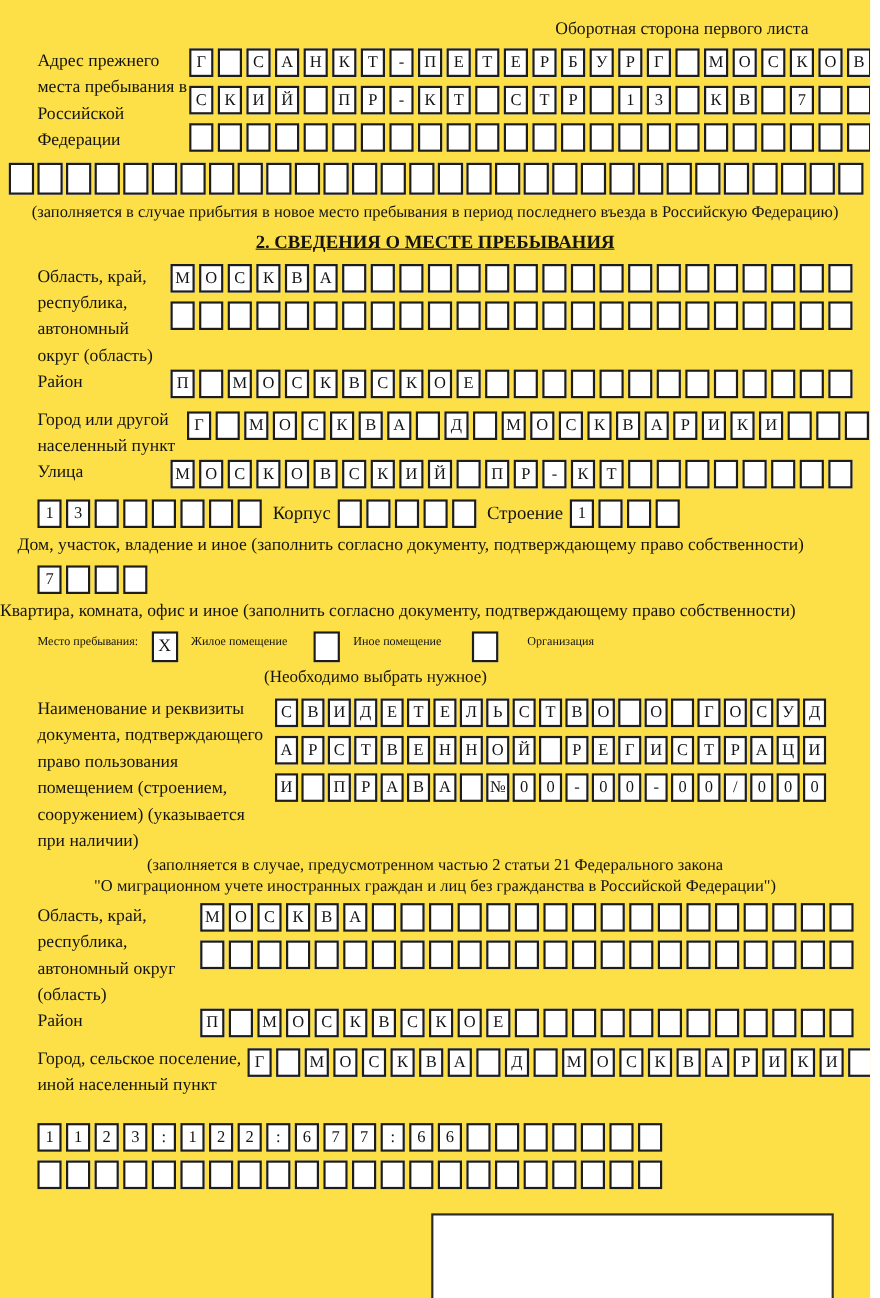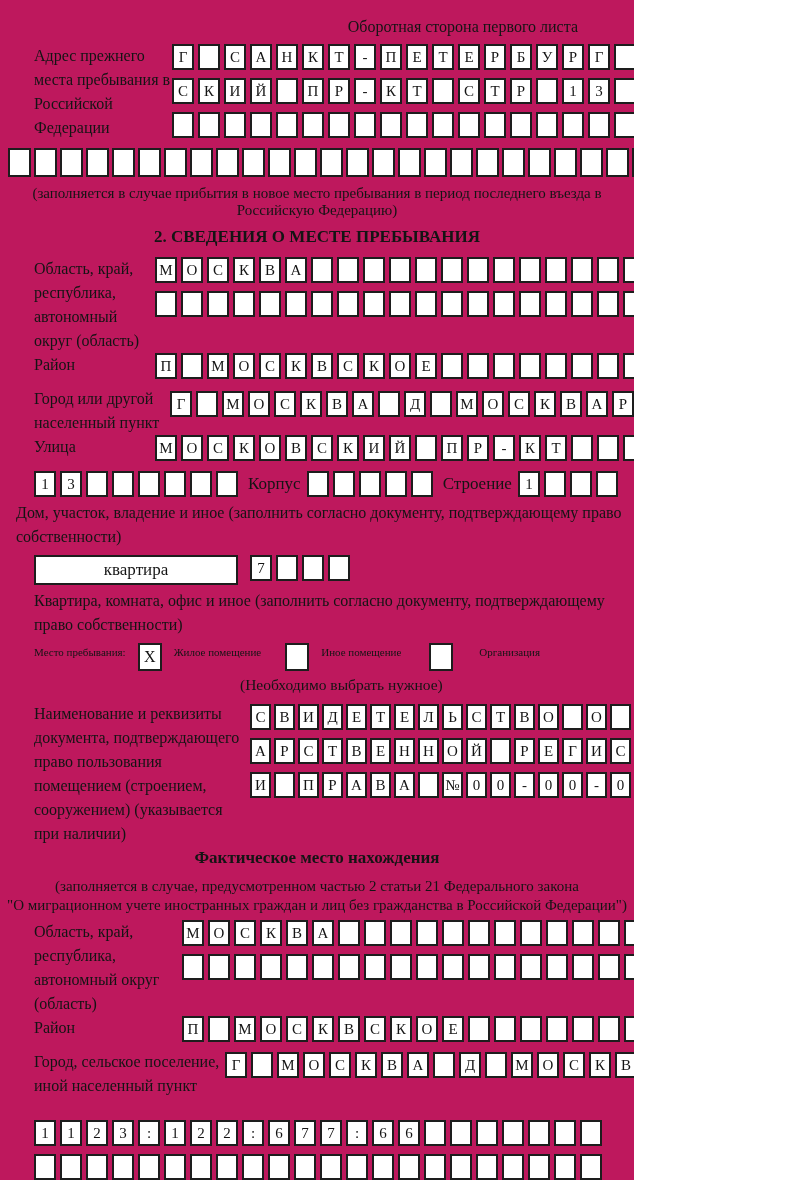--- a/index.html
+++ b/index.html
@@ -1,39 +1,39 @@
 <!DOCTYPE html>
 <html><head>
 <meta charset="utf-8">
 <style>
   html,body { margin:0; padding:0; background:#fff; }
   .page {
-    width:634px; height:1180px; box-sizing:border-box; position:relative;
-    background:#be185d; color:#141414; overflow:hidden;
+    width:791px; height:1180px; box-sizing:border-box; position:relative;
+    background:#fde047; color:#141414; overflow:hidden;
     font-family:"Liberation Serif","DejaVu Serif",serif;
     font-size:16px;
   }
   .hdr-note { text-align:right; padding:18px 56px 0 0; font-size:16px; }
 
   .frow { display:flex; padding-left:34px; align-items:flex-start; }
   .lbl  { font-size:16px; line-height:1.5; }
 
   .cells-col { display:flex; flex-direction:column; }
   .cells-line { display:flex; margin-bottom:8px; }
   .cell {
     width:22px; height:26px; box-sizing:border-box; border:2px solid #1d1d1d;
     margin-right:4px; display:flex; align-items:center; justify-content:center;
     font-size:15px; line-height:1; flex:0 0 auto; background:#fff;
   }
   .cell-s { width:21px; margin-right:3px; }
   .fullrow { padding-left:8px; margin-top:2px; }
   .fullrow .cell { width:23px; height:29px; margin-right:3px; }
 
   .center-note { text-align:center; font-size:15px; margin-top:2px; }
-  .sec-title { text-align:center; font-weight:bold; font-size:17px; margin:8px 0 10px 0; }
+  .sec-title { text-align:center; font-weight:bold; font-size:17px; margin:8px 0 10px 0;text-decoration:underline; }
 
   .wide-box {
     box-sizing:border-box; border:2px solid #1d1d1d; height:30px;
     display:flex; align-items:center; justify-content:center; font-size:17px;
     background:#fff; flex:0 0 auto;
   }
   .inline-lbl { font-size:17px; margin:3px 6px 0 6px; white-space:nowrap; }
 
   .chk {
     width:24px; height:28px; box-sizing:border-box; border:2px solid #1d1d1d;
@@ -345,29 +345,28 @@
     <div class="cells-line" style="margin-bottom:0;">
         <span class="cell">1</span>
         <span class="cell"></span>
         <span class="cell"></span>
         <span class="cell"></span>
       </div>
   </div>
   <div class="lbl mt4" style="padding-left:16px;">Дом, участок, владение и иное (заполнить согласно документу, подтверждающему право собственности)</div>
 
   <div class="frow mt6">
-    <div class="wide-box" style="width:204px; margin-right:12px;">квартира</div>
     <div class="cells-line" style="margin-bottom:0;">
         <span class="cell">7</span>
         <span class="cell"></span>
         <span class="cell"></span>
         <span class="cell"></span>
       </div>
   </div>
-  <div class="lbl mt4" style="padding-left:34px;">Квартира, комната, офис и иное (заполнить согласно документу, подтверждающему право собственности)</div>
+  <div class="lbl mt4" style="">Квартира, комната, офис и иное (заполнить согласно документу, подтверждающему право собственности)</div>
 
   <div class="frow mt6">
     <div class="opt-lbl">Место пребывания:</div>
     <span class="chk">X</span>
     <div class="opt-lbl">Жилое помещение</div>
     <span class="chk" style="margin-left:24px;"></span>
     <div class="opt-lbl">Иное помещение</div>
     <span class="chk" style="margin-left:28px;"></span>
     <div class="opt-lbl" style="margin-left:14px;">Организация</div>
   </div>
@@ -441,21 +440,20 @@
           <span class="cell cell-s">0</span>
           <span class="cell cell-s">0</span>
           <span class="cell cell-s">/</span>
           <span class="cell cell-s">0</span>
           <span class="cell cell-s">0</span>
           <span class="cell cell-s">0</span>
         </div>
     </div>
   </div>
 
-  <div class="sec-title" style="margin-top:2px;">Фактическое место нахождения</div>
   <div class="center-note">(заполняется в случае, предусмотренном частью 2 статьи 21 Федерального закона</div>
   <div class="center-note">"О миграционном учете иностранных граждан и лиц без гражданства в Российской Федерации")</div>
 
   <div class="frow mt6">
     <div class="lbl" style="flex:0 0 148px;">Область, край, республика, автономный округ (область)</div>
     <div class="cells-col">
       <div class="cells-line">
           <span class="cell">М</span>
           <span class="cell">О</span>
           <span class="cell">С</span>

